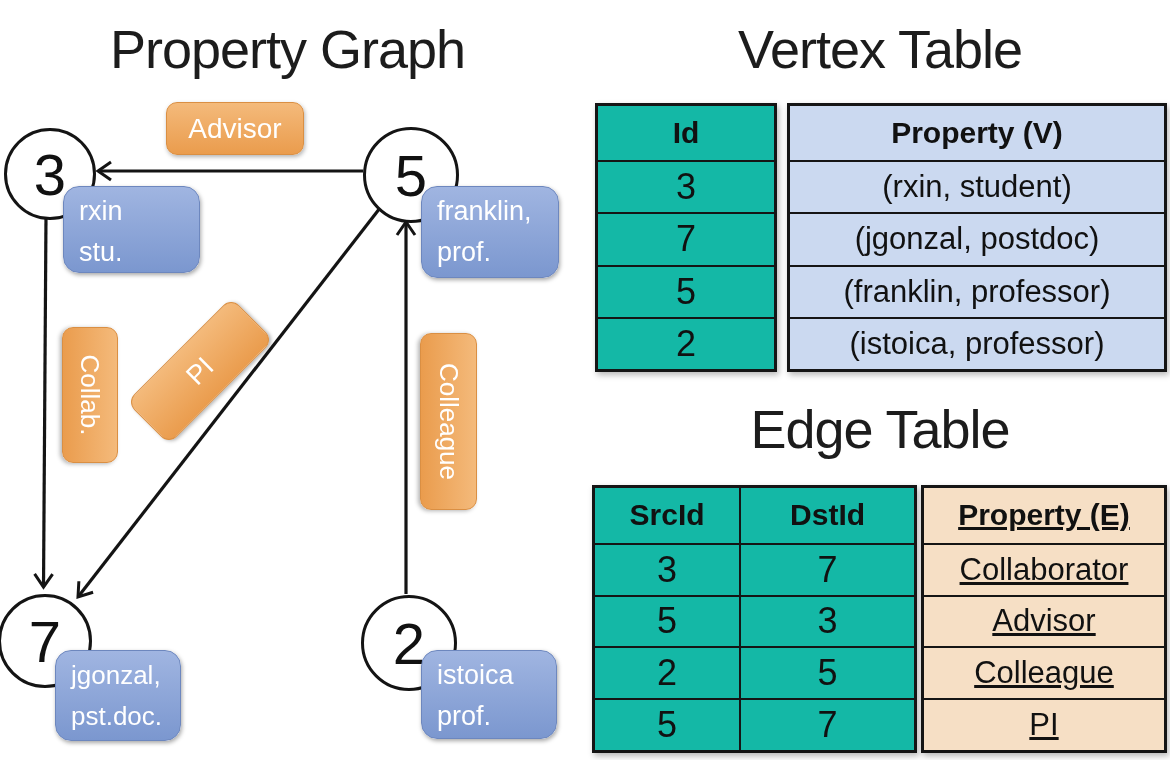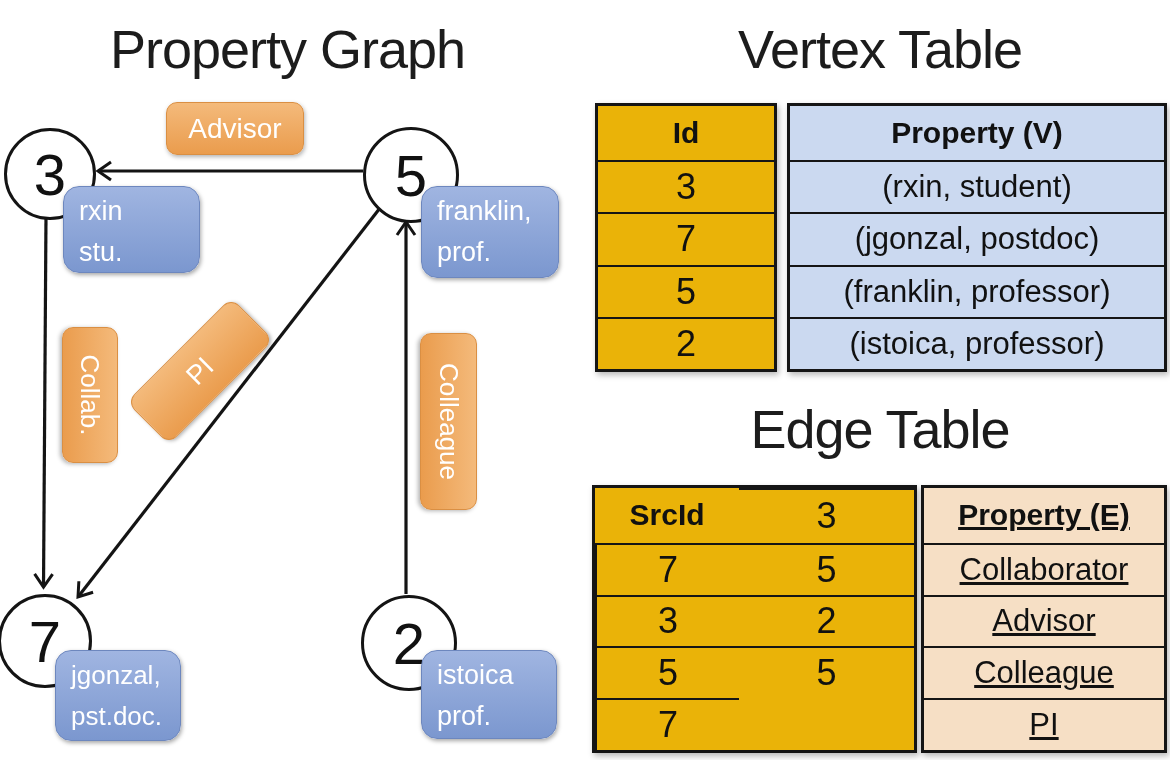--- a/index.html
+++ b/index.html
@@ -45,21 +45,21 @@
     border:1.5px solid #da8f43; color:#ffffff;
     display:flex; align-items:center; justify-content:center;
     font-size:28px; box-shadow:1px 2px 4px rgba(0,0,0,.3);
   }
   .b-advisor   { left:166px; top:102px; width:138px; height:53px; }
   .b-collab    { left:22px;  top:367px; width:136px; height:56px; transform:rotate(90deg);  font-size:26px; }
   .b-pi        { left:126px; top:341px; width:148px; height:60px; transform:rotate(-45deg); font-size:27px; }
   .b-colleague { left:360px; top:393px; width:177px; height:57px; transform:rotate(90deg);  font-size:26px; }
 
   .tbl {
-    position:absolute; box-sizing:border-box; border:3px solid #151515; background:#eab308;
+    position:absolute; box-sizing:border-box; border:3px solid #151515; background:#14b8a6;
     display:grid; box-shadow:2px 3px 6px rgba(0,0,0,.28);
   }
   .tbl .c {
     display:flex; align-items:center; justify-content:center;
     border-top:2.5px solid #151515; font-size:36px; white-space:nowrap;
   }
   .tbl .first { border-top:none; }
   .tbl .cl   { border-left:2.5px solid #151515; }
   .tbl .hdr  { font-weight:bold; font-size:30px; }
   .tbl .txt  { font-size:31px;text-align:center; }
@@ -143,20 +143,21 @@
   <div class="tbl vt-prop">
     <div class="c first hdr">Property (V)</div>
     <div class="c txt">(rxin, student)</div>
     <div class="c txt">(jgonzal, postdoc)</div>
     <div class="c txt">(franklin, professor)</div>
     <div class="c txt">(istoica, professor)</div>
   </div>
 
   <div class="tbl et-ids">
     <div class="c first hdr">SrcId</div>
+    <div class="c first hdr cl">DstId</div>
     <div class="c">3</div>
     <div class="c cl">7</div>
     <div class="c">5</div>
     <div class="c cl">3</div>
     <div class="c">2</div>
     <div class="c cl">5</div>
     <div class="c">5</div>
     <div class="c cl">7</div>
   </div>
   <div class="tbl et-prop">

